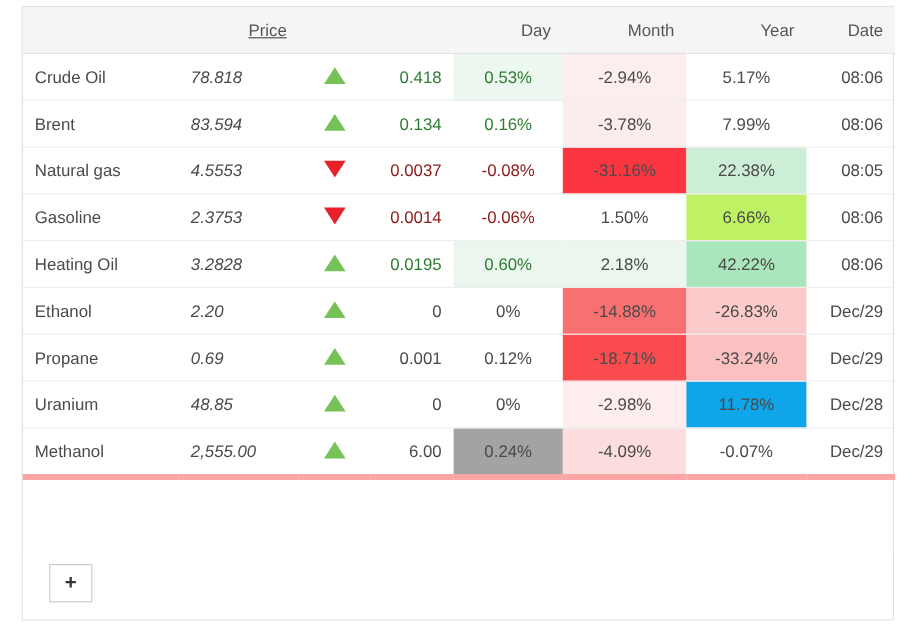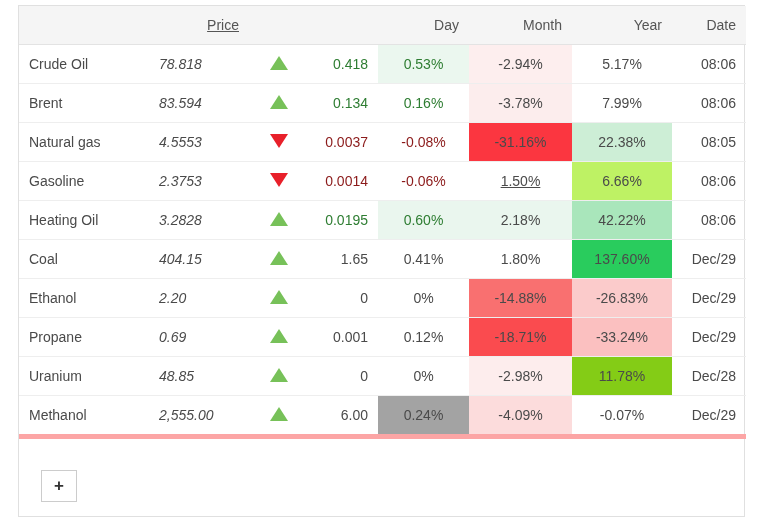--- a/index.html
+++ b/index.html
@@ -197,43 +197,33 @@
           <td class="cell-pct neutral-txt" style="background: rgb(251, 54, 64);">-31.16%</td>
           <td class="cell-pct neutral-txt" style="background: rgb(205, 238, 214);">22.38%</td>
           <td class="cell-date">08:05</td>
         </tr>
         <tr>
           <td class="cell-name">Gasoline</td>
           <td class="cell-price">2.3753</td>
           <td class="cell-arrow"><span class="tri tri-down"></span></td>
           <td class="cell-change down-txt">0.0014</td>
           <td class="cell-pct down-txt" style="background: rgb(255, 255, 255);">-0.06%</td>
-          <td class="cell-pct neutral-txt" style="background: rgb(255, 255, 255); text-decoration: underline;">1.50%</td>
+          <td class="cell-pct neutral-txt" style="background: rgb(255, 255, 255);">1.50%</td>
           <td class="cell-pct neutral-txt" style="background: #bef264;">6.66%</td>
           <td class="cell-date">08:06</td>
         </tr>
         <tr>
           <td class="cell-name">Heating Oil</td>
           <td class="cell-price">3.2828</td>
           <td class="cell-arrow"><span class="tri tri-up"></span></td>
           <td class="cell-change up-txt">0.0195</td>
           <td class="cell-pct up-txt" style="background: rgb(234, 246, 238);">0.60%</td>
           <td class="cell-pct neutral-txt" style="background: rgb(234, 246, 238);">2.18%</td>
           <td class="cell-pct neutral-txt" style="background: rgb(169, 230, 187);">42.22%</td>
           <td class="cell-date">08:06</td>
-        </tr>
-        <tr>
-          <td class="cell-name">Coal</td>
-          <td class="cell-price">404.15</td>
-          <td class="cell-arrow"><span class="tri tri-up"></span></td>
-          <td class="cell-change neutral-txt">1.65</td>
-          <td class="cell-pct neutral-txt" style="background: rgb(255, 255, 255);">0.41%</td>
-          <td class="cell-pct neutral-txt" style="background: rgb(255, 255, 255);">1.80%</td>
-          <td class="cell-pct neutral-txt" style="background: rgb(41, 204, 93);">137.60%</td>
-          <td class="cell-date">Dec/29</td>
         </tr>
         <tr>
           <td class="cell-name">Ethanol</td>
           <td class="cell-price">2.20</td>
           <td class="cell-arrow"><span class="tri tri-up"></span></td>
           <td class="cell-change neutral-txt">0</td>
           <td class="cell-pct neutral-txt" style="background: rgb(255, 255, 255);">0%</td>
           <td class="cell-pct neutral-txt" style="background: rgb(249, 112, 112);">-14.88%</td>
           <td class="cell-pct neutral-txt" style="background: rgb(251, 203, 203);">-26.83%</td>
           <td class="cell-date">Dec/29</td>
@@ -248,21 +238,21 @@
           <td class="cell-pct neutral-txt" style="background: rgb(251, 192, 192);">-33.24%</td>
           <td class="cell-date">Dec/29</td>
         </tr>
         <tr>
           <td class="cell-name">Uranium</td>
           <td class="cell-price">48.85</td>
           <td class="cell-arrow"><span class="tri tri-up"></span></td>
           <td class="cell-change neutral-txt">0</td>
           <td class="cell-pct neutral-txt" style="background: rgb(255, 255, 255);">0%</td>
           <td class="cell-pct neutral-txt" style="background: rgb(253, 237, 237);">-2.98%</td>
-          <td class="cell-pct neutral-txt" style="background: #84cc16;">11.78%</td>
+          <td class="cell-pct neutral-txt" style="background: #0ea5e9;">11.78%</td>
           <td class="cell-date">Dec/28</td>
         </tr>
         <tr>
           <td class="cell-name">Methanol</td>
           <td class="cell-price">2,555.00</td>
           <td class="cell-arrow"><span class="tri tri-up"></span></td>
           <td class="cell-change neutral-txt">6.00</td>
           <td class="cell-pct neutral-txt" style="background: #a3a3a3;">0.24%</td>
           <td class="cell-pct neutral-txt" style="background: rgb(252, 220, 220);">-4.09%</td>
           <td class="cell-pct neutral-txt" style="background: rgb(255, 255, 255);">-0.07%</td>

